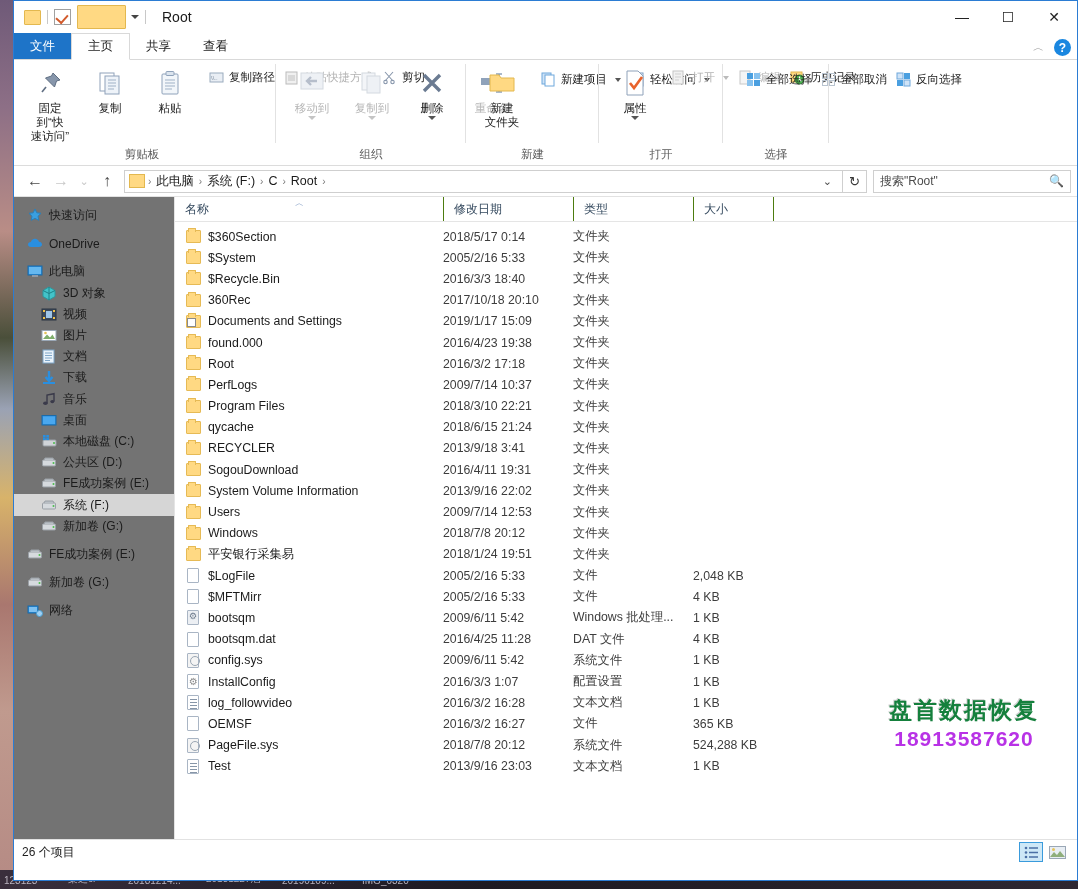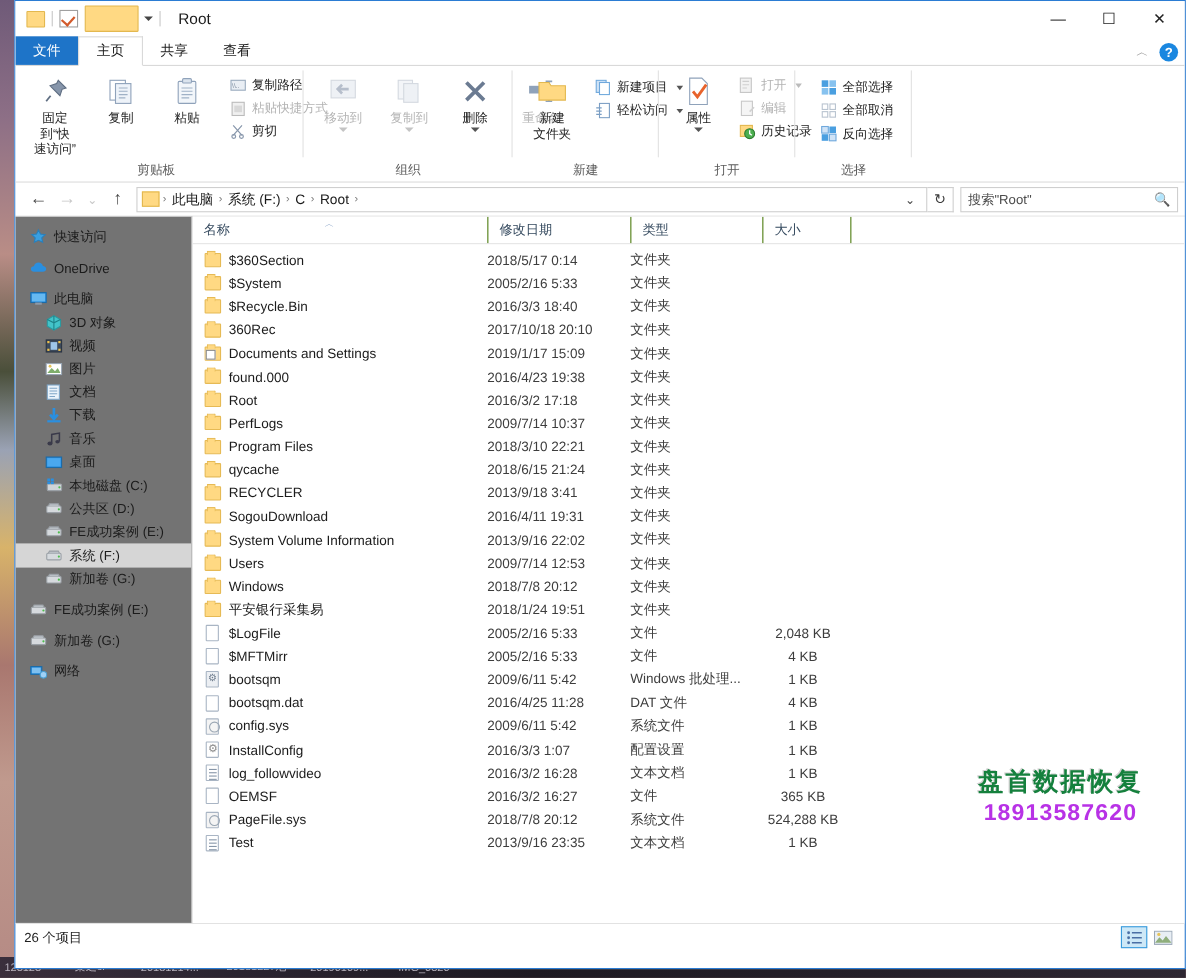--- a/index.html
+++ b/index.html
@@ -47,21 +47,21 @@
   
   .ribbon{height:105px;background:#fff;border-bottom:1px solid #dcdcdc;display:flex;position:relative;}
   .grp{position:relative;height:105px;display:flex;flex-direction:column;padding:0 6px;box-sizing:border-box;}
   .grp .gsep{position:absolute;right:0;top:4px;bottom:22px;width:1px;background:#e2e2e2;}
   .grp .gname{position:absolute;bottom:3px;left:0;right:0;text-align:center;font-size:11.5px;color:#5a5a5a;}
   .grow{display:flex;align-items:flex-start;padding-top:5px;}
   .bigbtn{width:auto;min-width:48px;padding:2px 6px;display:flex;flex-direction:column;align-items:center;
           font-size:11.5px;color:#222;text-align:center;line-height:14px;}
   .bigbtn .ic{height:32px;display:flex;align-items:center;justify-content:center;margin-bottom:2px;}
   .bigbtn.dis{color:#b5b5b5;}
-  .smcol{display:flex;flex-direction:column;justify-content:flex-start;padding-top:2px;}
+  .smcol{display:flex;flex-direction:row;justify-content:flex-start;padding-top:2px;}
   .smbtn{display:flex;align-items:center;gap:5px;font-size:11.5px;color:#222;height:21px;padding:0 4px;white-space:nowrap;}
   .smbtn.dis{color:#b3b3b3;}
   .smbtn .ic{width:16px;height:16px;display:flex;align-items:center;justify-content:center;}
   .dncaret{width:0;height:0;border-left:3.5px solid transparent;border-right:3.5px solid transparent;border-top:4px solid #555;margin-left:3px;}
   .dncaret.dis{border-top-color:#bbb;}
   .undercaret{width:0;height:0;border-left:4px solid transparent;border-right:4px solid transparent;border-top:4px solid #555;margin-top:1px;}
 
   
   .addrbar{height:30px;background:#fff;display:flex;align-items:center;padding:4px 6px 4px 8px;box-sizing:border-box;}
   .navbtn{width:26px;height:24px;display:flex;align-items:center;justify-content:center;font-size:16px;color:#4a4a4a;}
@@ -100,21 +100,21 @@
   .c-date{width:130px;}
   .c-type{width:120px;}
   .c-size{width:80px;justify-content:flex-start;}
   .c-tail{width:40px;}
   .sortmark{position:absolute;left:120px;top:0px;font-size:9px;color:#8aa4c8;}
   .row{height:21.2px;display:flex;align-items:center;font-size:12.3px;color:#1b1b1b;}
   .row .nm{width:268px;display:flex;align-items:center;padding-left:10px;box-sizing:border-box;white-space:nowrap;}
   .row .nm .ic{width:16px;height:16px;margin-right:7px;flex:0 0 16px;display:flex;align-items:center;justify-content:center;}
   .row .dt{width:130px;color:#3d3d3d;}
   .row .ty{width:120px;color:#3d3d3d;white-space:nowrap;overflow:hidden;}
-  .row .sz{width:80px;text-align:center;color:#3d3d3d;padding-right:6px;box-sizing:border-box;}
+  .row .sz{width:80px;text-align:left;color:#3d3d3d;padding-right:6px;box-sizing:border-box;}
 
   
   .folder{width:15px;height:13px;background:#ffd983;border:1px solid #e6ba55;border-radius:1px;position:relative;box-sizing:border-box;}
   .folder:before{content:"";position:absolute;left:1px;top:-3px;width:6px;height:3px;background:#ffd983;border:1px solid #e6ba55;border-bottom:none;border-radius:1px 1px 0 0;}
   .folder.shc:after{content:"";position:absolute;left:0px;bottom:0px;width:7px;height:7px;background:#fff;border:1px solid #8a8a8a;}
   .doc{width:12px;height:15px;background:#fff;border:1px solid #a9b5c4;border-radius:1px;position:relative;box-sizing:border-box;}
   .doc.txt:before{content:"";position:absolute;left:2px;top:3px;width:7px;height:1px;background:#8796a8;
     box-shadow:0 3px 0 #8796a8,0 6px 0 #8796a8,0 9px 0 #8796a8;}
   .doc.sys{background:#f4f4f4;}
   .doc.sys:before{content:"";position:absolute;left:2px;top:2px;width:8px;height:8px;border:1px solid #9aa6b3;border-radius:50%;}
@@ -940,21 +940,21 @@
             <span class="ty">系统文件</span>
             <span class="sz">524,288 KB</span>
           </div>
           <div class="row">
             <span class="nm">
               <span class="ic">
                 <span class="doc txt"></span>
               </span>
               <span>Test</span>
             </span>
-            <span class="dt">2013/9/16 23:35</span>
+            <span class="dt">2013/9/16 23:03</span>
             <span class="ty">文本文档</span>
             <span class="sz">1 KB</span>
           </div>
         </div>
 
       <div class="watermark">
         <div class="l1">盘首数据恢复</div>
         <div class="l2">18913587620</div>
       </div>
     </div>

